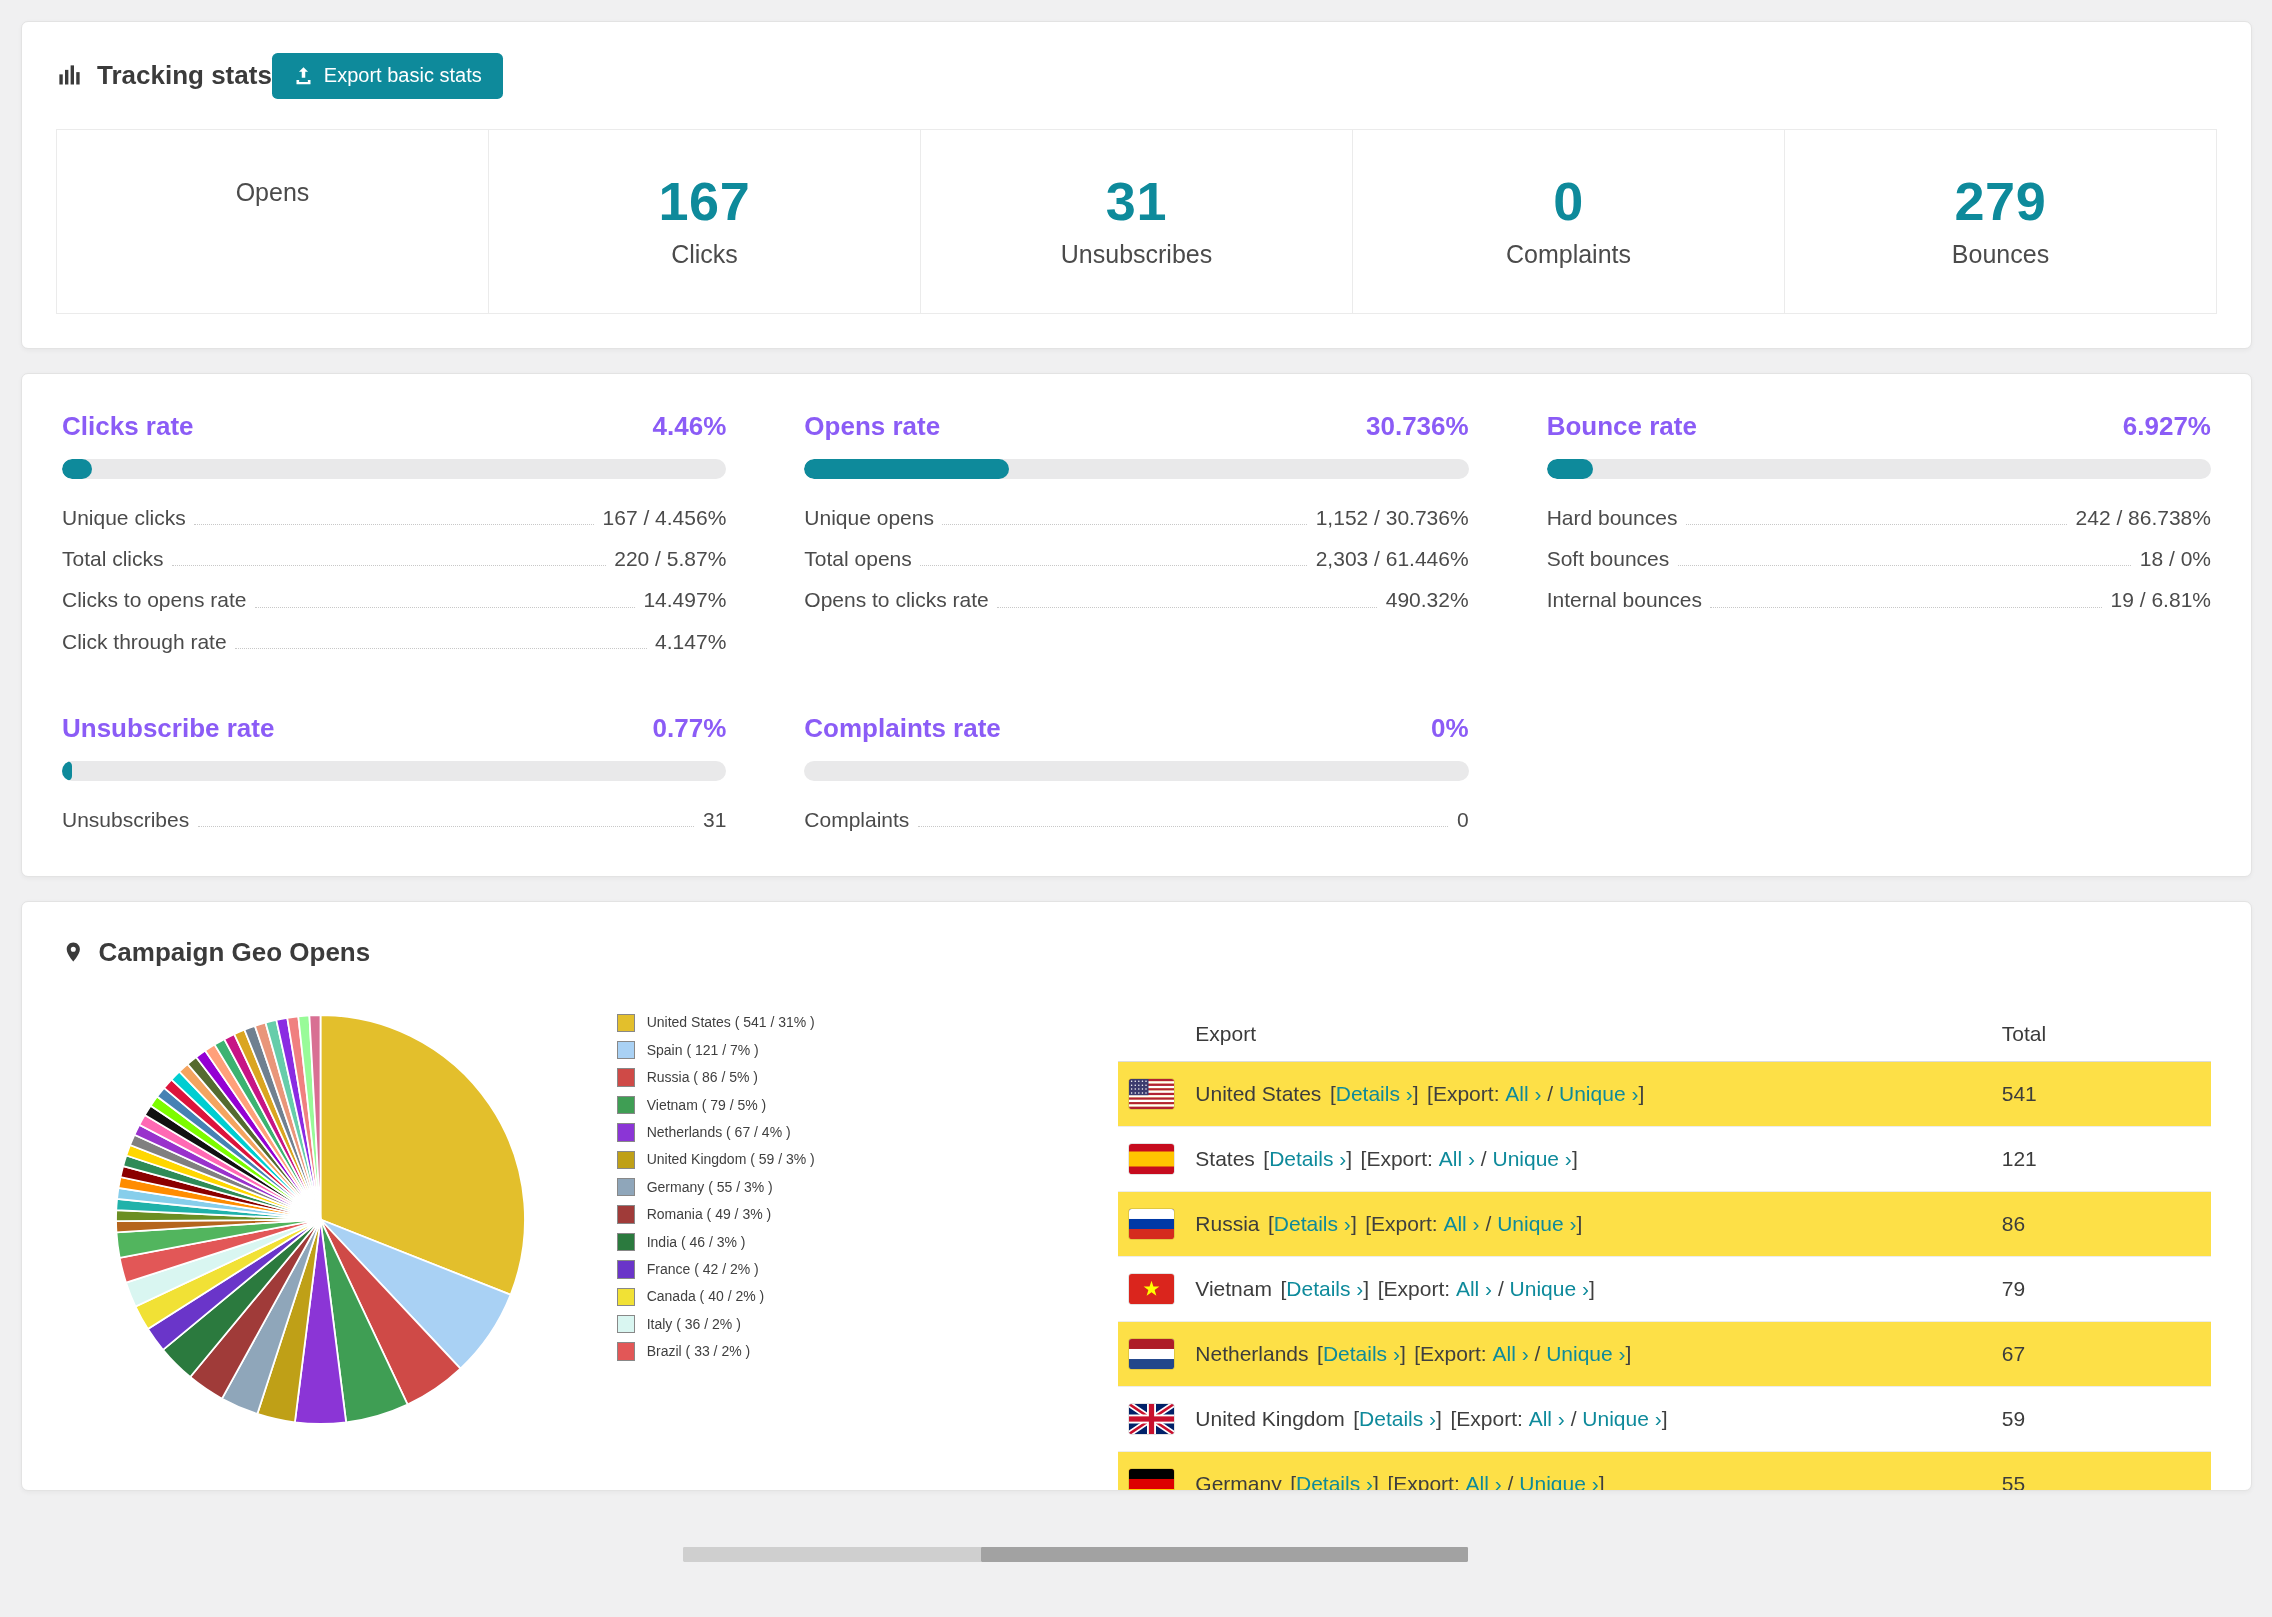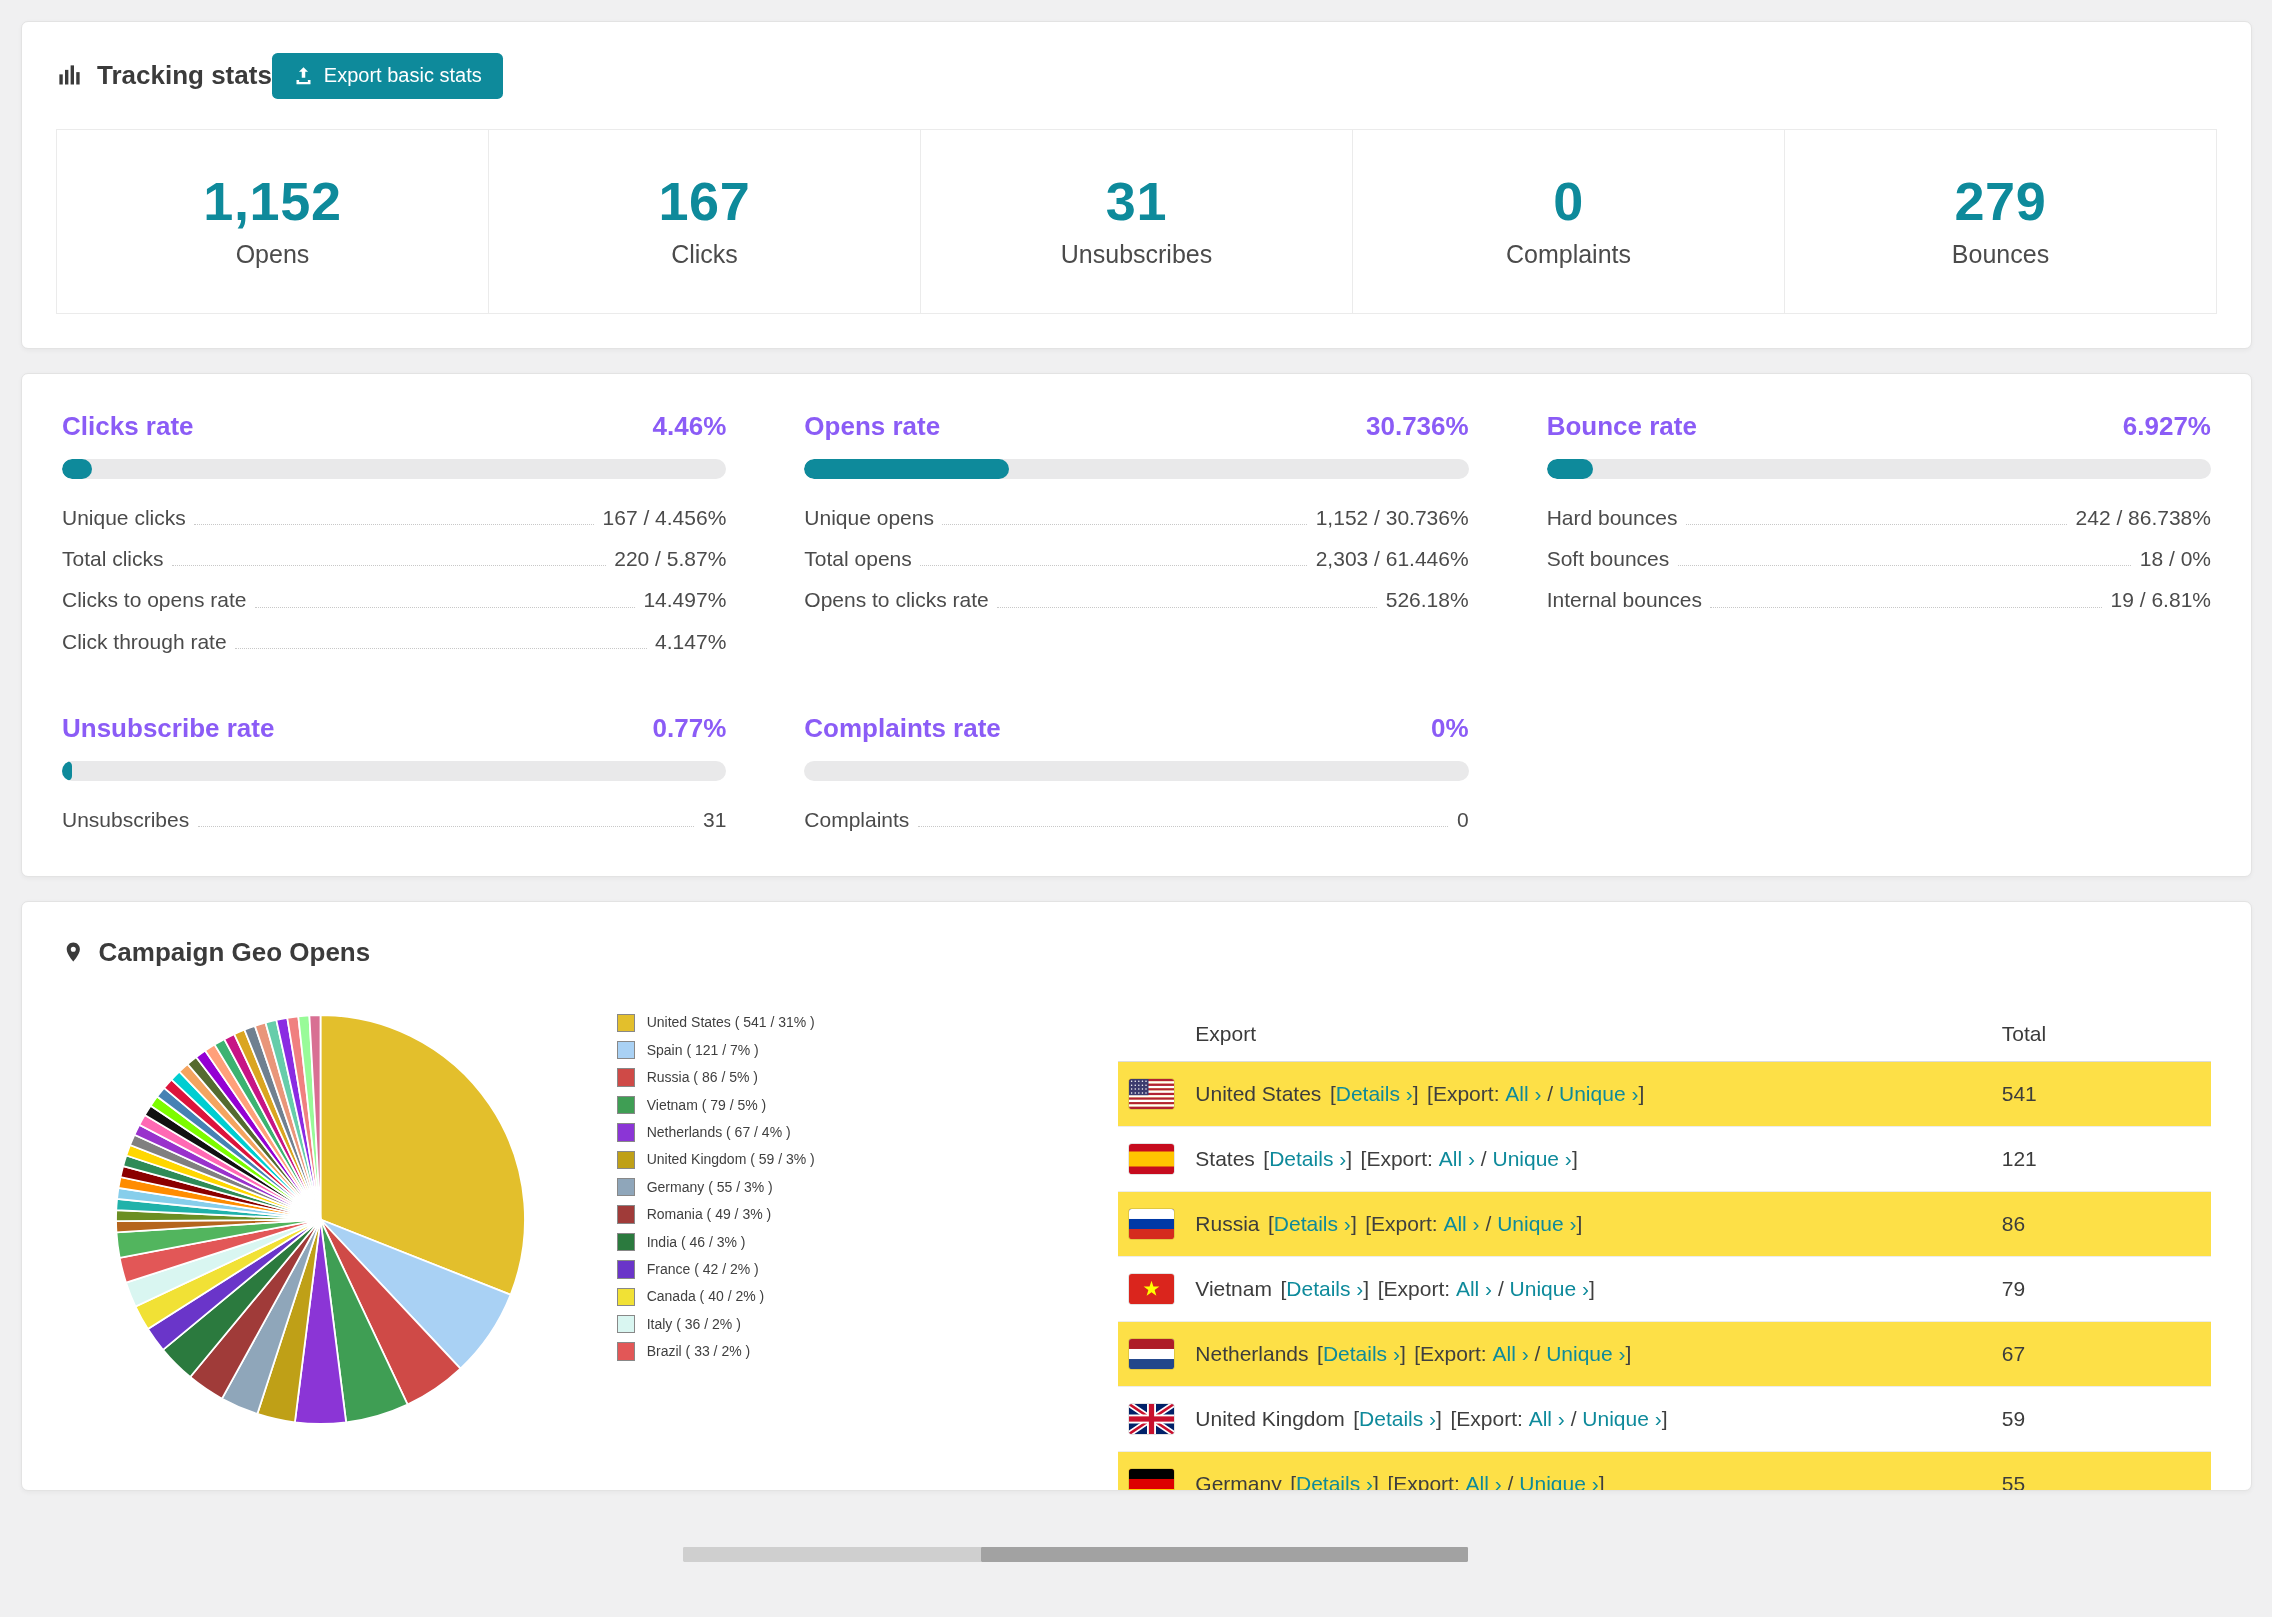--- a/index.html
+++ b/index.html
@@ -89,21 +89,20 @@
     <button class="export-btn">
       <svg class="icon" width="21" height="21" viewBox="0 0 24 24" fill="#ffffff">
         <path d="M12 2.5l5.2 5.2h-3.2v7h-4v-7H6.8L12 2.5z"></path>
         <path d="M4 17h3v2.5h10V17h3v5H4z"></path>
       </svg>
       <span>Export basic stats</span>
     </button>
   </div>
   <div class="stats-row">
   <div class="stat-box">
-    <div class="stat-value">1,152</div>
     <div class="stat-label">Opens</div>
   </div>
 
   <div class="stat-box">
     <div class="stat-value">167</div>
     <div class="stat-label">Clicks</div>
   </div>
 
   <div class="stat-box">
     <div class="stat-value">31</div>
@@ -176,21 +175,21 @@
 
   <div class="dot-row">
     <span class="lbl">Total opens</span>
     <span class="leader"></span>
     <span class="val">2,303 / 61.446%</span>
   </div>
 
   <div class="dot-row">
     <span class="lbl">Opens to clicks rate</span>
     <span class="leader"></span>
-    <span class="val">526.18%</span>
+    <span class="val">490.32%</span>
   </div>
 </div>
   </div>
 
   <div class="rate-panel">
     <div class="rate-head">
       <span>Bounce rate</span>
       <span>6.927%</span>
     </div>
     <div class="progress">

